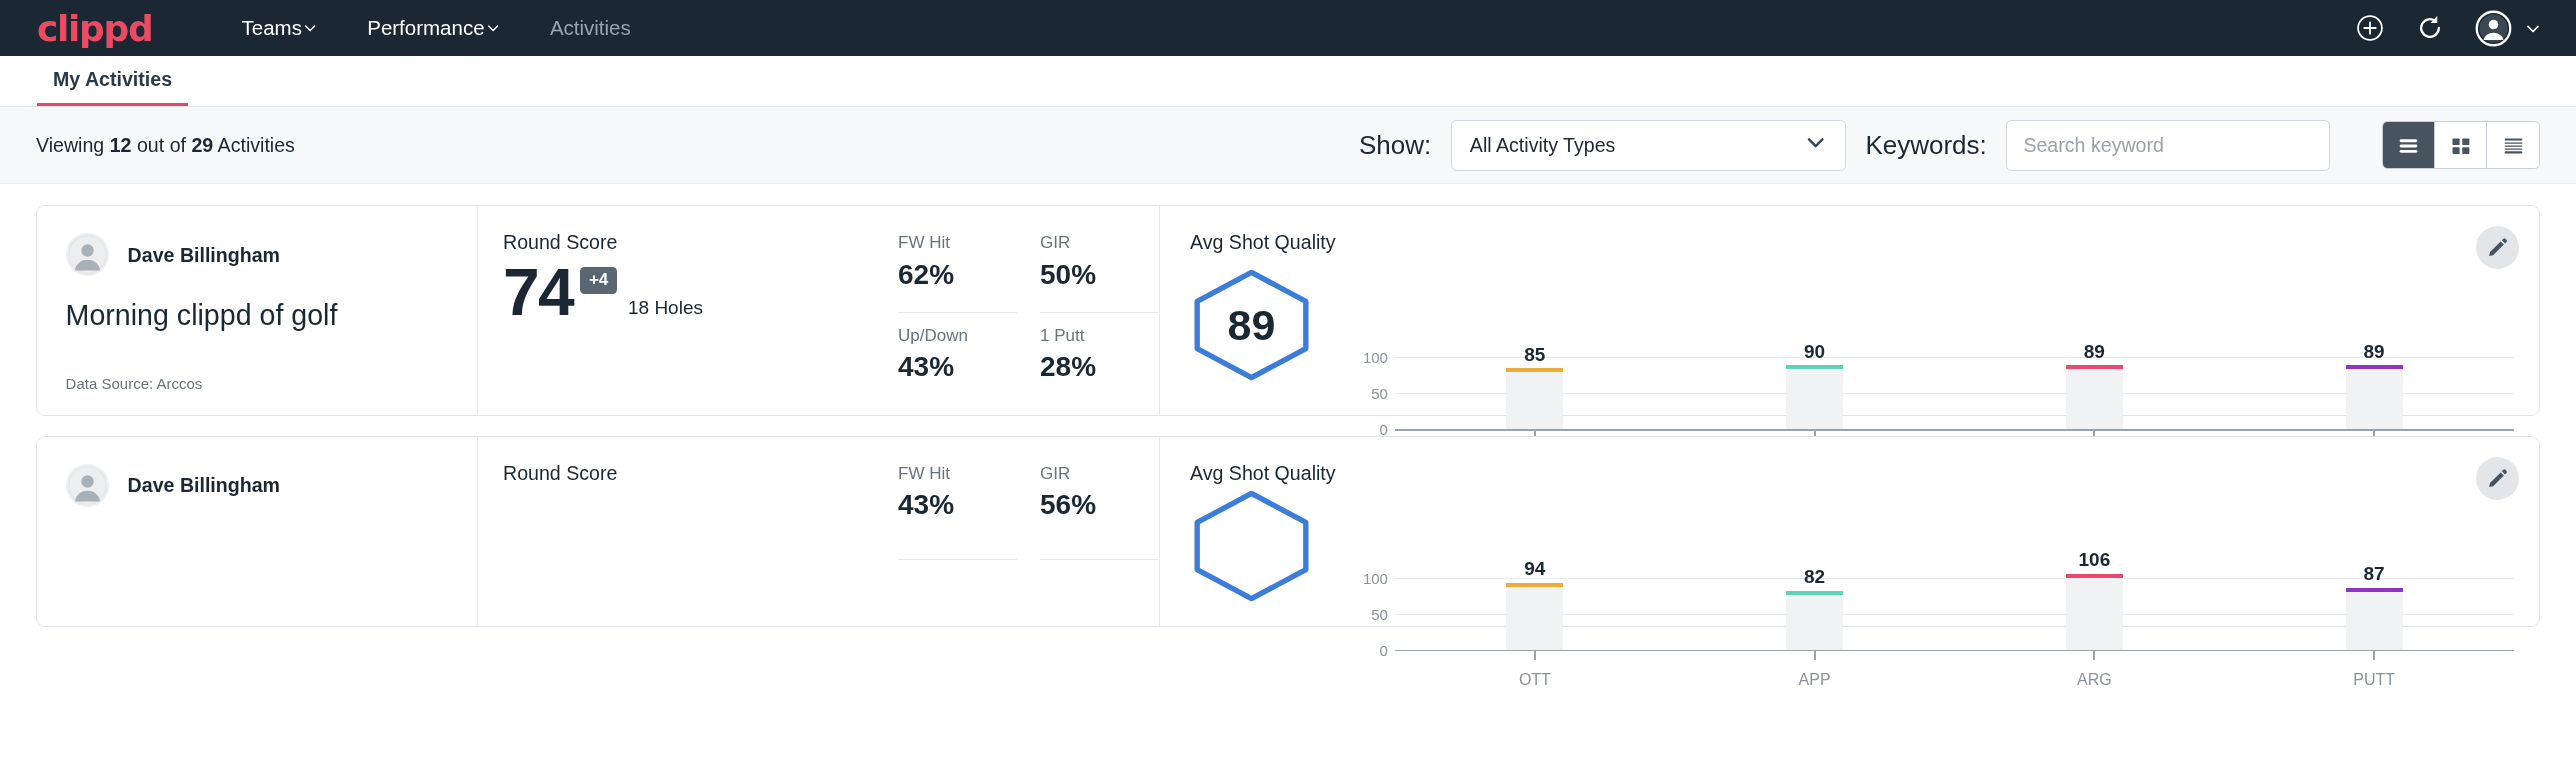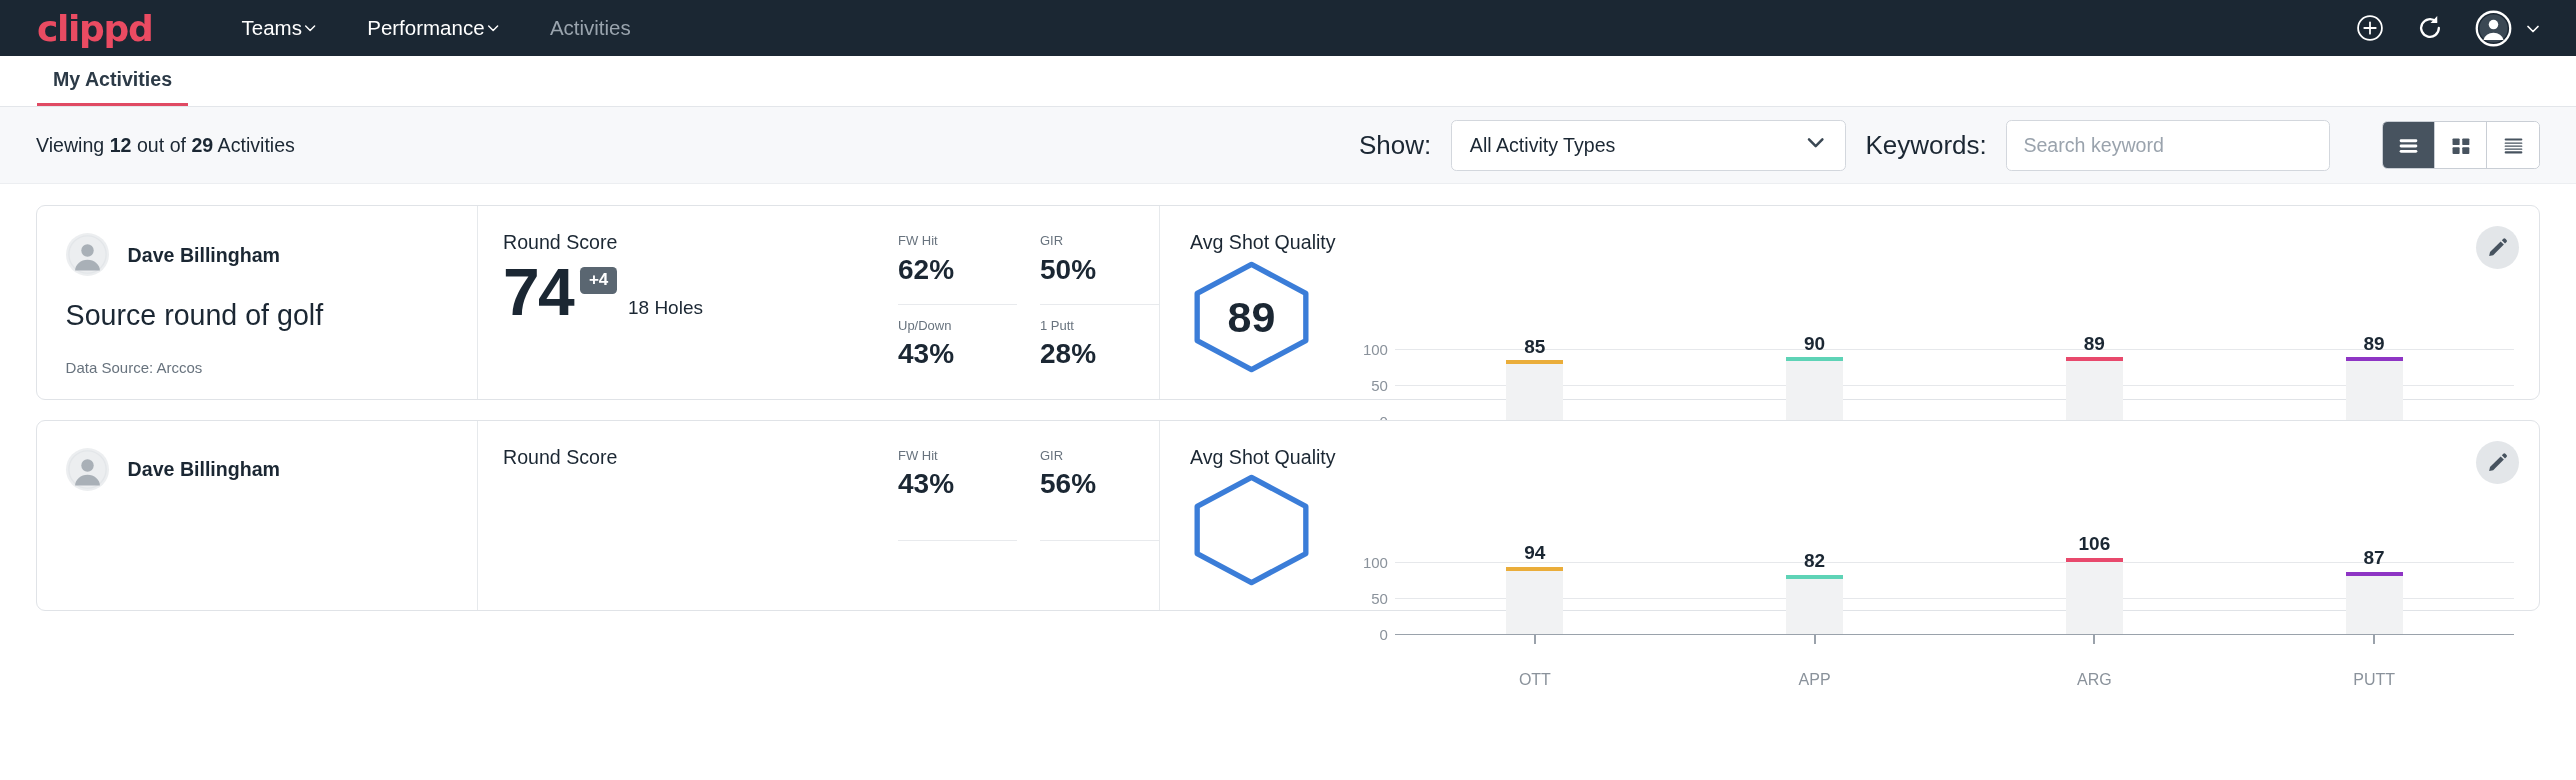--- a/index.html
+++ b/index.html
@@ -146,21 +146,21 @@
   .who { display: flex; align-items: center; gap: 19px; }
   .av-circle {
     width: 43px; height: 43px; border-radius: 50%;
     background: #eceef0;
     display: flex; align-items: center; justify-content: center;
     flex: none;
   }
   .who-name { font-size: 19.6px; font-weight: 700; color: #1b2733; line-height: 1.25; }
   .who-sub { font-size: 16px; color: #68737e; line-height: 1.35; margin-top: 1.8px; }
   .card-title { font-size: 28.6px; color: #1b2733; margin-top: 23px; }
-  .card-src { font-size: 15px; color: #68737e; margin-top: 27px; }
+  .card-src { font-size: 15px; color: #68737e; margin-top: 43px; }
 
   .col-score {
     width: 420px;
     padding: 25px 18px 23px 25px;
     display: flex;
     gap: 12.5px;
   }
   .score-label { font-size: 19.6px; color: #1b2733; }
   .score-main { display: flex; align-items: flex-end; margin-top: 7.1px; }
   .score-num {
@@ -180,21 +180,21 @@
 
   .col-stats {
     width: 261px;
     padding: 27px 0 23px 0;
     display: grid;
     grid-template-columns: 1fr 1fr;
     grid-template-rows: auto auto;
     column-gap: 23px;
   }
   .stat { }
-  .stat-k { font-size: 13px; color: #68737e; }
+  .stat-k { font-size: 17px; color: #68737e; }
   .stat-v { font-size: 28px; font-weight: 700; color: #1b2733; margin-top: 5.4px; }
   .stat.top { border-bottom: 0.9px solid #e8eaed; padding-bottom: 12.5px; }
   .stat.bot { padding-top: 12.5px; }
 
   .col-quality {
     flex: 1;
     padding: 25px 25px 23px 30px;
     border-left: 0.9px solid #e6e9ec;
     display: flex;
     flex-direction: column;
@@ -221,21 +221,21 @@
   .axisline { position: absolute; left: 0; right: 0; height: 1.8px; background: #9aa2ab; }
   .bars { position: absolute; left: 0; right: 0; display: flex; }
   .barcol { flex: 1; display: flex; flex-direction: column; align-items: center; position: relative; }
   .barval { font-size: 19px; font-weight: 700; color: #1b2733; margin-bottom: 2.7px; }
   .bar {
     width: 57px;
     background: #f1f2f3;
     border-top-width: 4.5px; border-top-style: solid;
   }
   .ticks { position: absolute; left: 0; right: 0; display: flex; }
-  .tickcol { flex: 1; display: flex; flex-direction: column; align-items: center; gap: 16px; }
+  .tickcol { flex: 1; display: flex; flex-direction: column; align-items: center; }
   .tickmark { width: 1.8px; height: 10.7px; background: #9aa2ab; }
   .ticklabel { font-size: 16px; color: #8a929b; margin-top: 10.7px; }
 
   .edit-btn {
     position: absolute; top: 19.6px; right: 19.6px;
     width: 43px; height: 43px; border-radius: 50%;
     background: #e3e6e9;
     display: flex; align-items: center; justify-content: center;
     cursor: pointer;
   }
@@ -359,21 +359,21 @@
           <svg width="39" height="39" viewBox="0 0 44 44">
             <circle cx="22" cy="22" r="21" fill="none" stroke="#e3e6e9" stroke-width="1.5"></circle>
             <circle cx="22" cy="17.5" r="7" fill="#a9b0b7"></circle>
             <path d="M8 40 a14 12 0 0 1 28 0 Z" fill="#a9b0b7"></path>
           </svg>
         </div>
         <div>
           <div class="who-name">Dave Billingham</div>
         </div>
       </div>
-      <div class="card-title">Source round of golf</div>
+      <div class="card-title">Morning clippd of golf</div>
       <div class="card-src">Data Source: Arccos</div>
     </div>
 
     <div class="col-score">
       <div>
         <div class="score-label">Round Score</div>
         <div class="score-main">
           <span class="score-num">74</span>
           <span class="score-badge">+4</span>
           <span class="score-holes">18 Holes</span>

